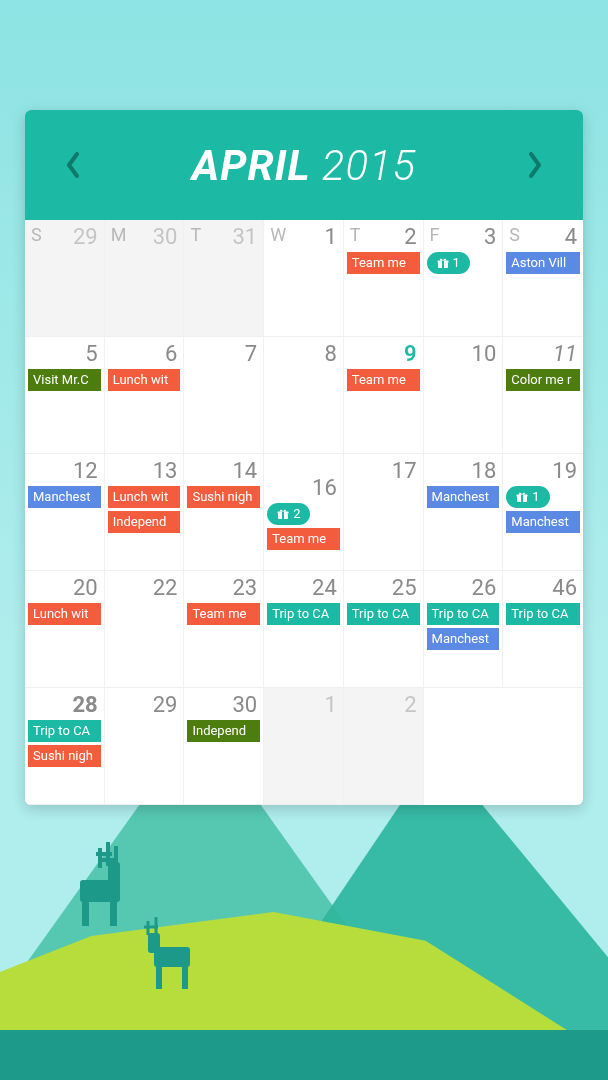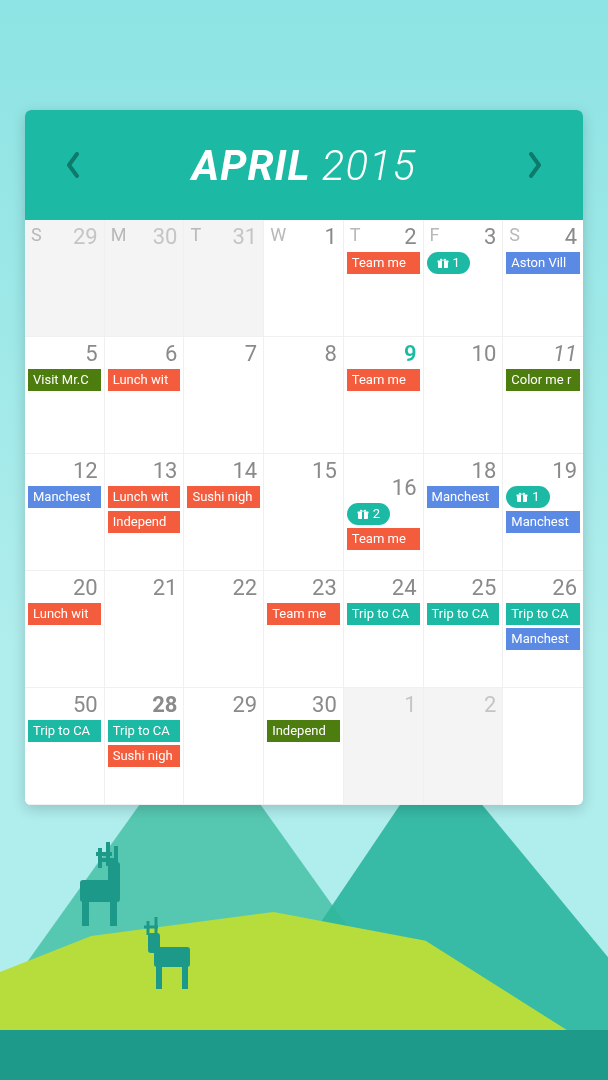--- a/index.html
+++ b/index.html
@@ -333,43 +333,43 @@
       <div class="cell">
         <div style="display: flex; align-items: flex-start;">
           <div class="daynum" style="flex: 1 1 0%;">14</div>
         </div>
         <div class="events">
           <div class="event c-orange">Sushi nigh</div>
         </div>
       </div>
       <div class="cell">
         <div style="display: flex; align-items: flex-start;">
-          <div class="daynum" style="flex: 1 1 0%;">15</div>
-        </div>
-        <div class="events"></div>
-      </div>
-      <div class="cell">
-        <div style="display: flex; align-items: flex-start;">
           <div class="daynum" style="flex: 1 1 0%; margin-top: 17px;">16</div>
         </div>
         <div class="events">
           <div class="event pill c-teal">
             <svg viewBox="0 0 12 12" class="gift-icon">
               <rect x="1" y="5" width="10" height="6" fill="#fff" rx="1"></rect>
               <rect x="0.5" y="3.5" width="11" height="2" fill="#fff" rx="0.5"></rect>
               <rect x="5" y="3.5" width="2" height="7.5" fill="#1cbaa4"></rect>
               <path d="M6 3.5 C5 1 2.5 1 3 3.5 Z M6 3.5 C7 1 9.5 1 9 3.5 Z" fill="#fff"></path>
             </svg>
             <span>2</span>
           </div>
           <div class="event c-orange">Team me</div>
         </div>
       </div>
       <div class="cell">
         <div style="display: flex; align-items: flex-start;">
+          <div class="daynum" style="flex: 1 1 0%;">17</div>
+        </div>
+        <div class="events"></div>
+      </div>
+      <div class="cell">
+        <div style="display: flex; align-items: flex-start;">
           <div class="daynum" style="flex: 1 1 0%;">18</div>
         </div>
         <div class="events">
           <div class="event c-blue">Manchest</div>
         </div>
       </div>
       <div class="cell">
         <div style="display: flex; align-items: flex-start;">
           <div class="daynum" style="flex: 1 1 0%;">19</div>
         </div>
@@ -389,26 +389,20 @@
       <div class="cell">
         <div style="display: flex; align-items: flex-start;">
           <div class="daynum" style="flex: 1 1 0%;">20</div>
         </div>
         <div class="events">
           <div class="event c-orange">Lunch wit</div>
         </div>
       </div>
       <div class="cell">
         <div style="display: flex; align-items: flex-start;">
-          <div class="daynum" style="flex: 1 1 0%;">21</div>
-        </div>
-        <div class="events"></div>
-      </div>
-      <div class="cell">
-        <div style="display: flex; align-items: flex-start;">
           <div class="daynum" style="flex: 1 1 0%;">22</div>
         </div>
         <div class="events"></div>
       </div>
       <div class="cell">
         <div style="display: flex; align-items: flex-start;">
           <div class="daynum" style="flex: 1 1 0%;">23</div>
         </div>
         <div class="events">
           <div class="event c-orange">Team me</div>
@@ -434,21 +428,21 @@
         <div style="display: flex; align-items: flex-start;">
           <div class="daynum" style="flex: 1 1 0%;">26</div>
         </div>
         <div class="events">
           <div class="event c-teal">Trip to CA</div>
           <div class="event c-blue">Manchest</div>
         </div>
       </div>
       <div class="cell">
         <div style="display: flex; align-items: flex-start;">
-          <div class="daynum" style="flex: 1 1 0%;">50</div>
+          <div class="daynum" style="flex: 1 1 0%;">46</div>
         </div>
         <div class="events">
           <div class="event c-teal">Trip to CA</div>
         </div>
       </div>
       <div class="cell">
         <div style="display: flex; align-items: flex-start; font-weight: bold;">
           <div class="daynum" style="flex: 1 1 0%;">28</div>
         </div>
         <div class="events">

